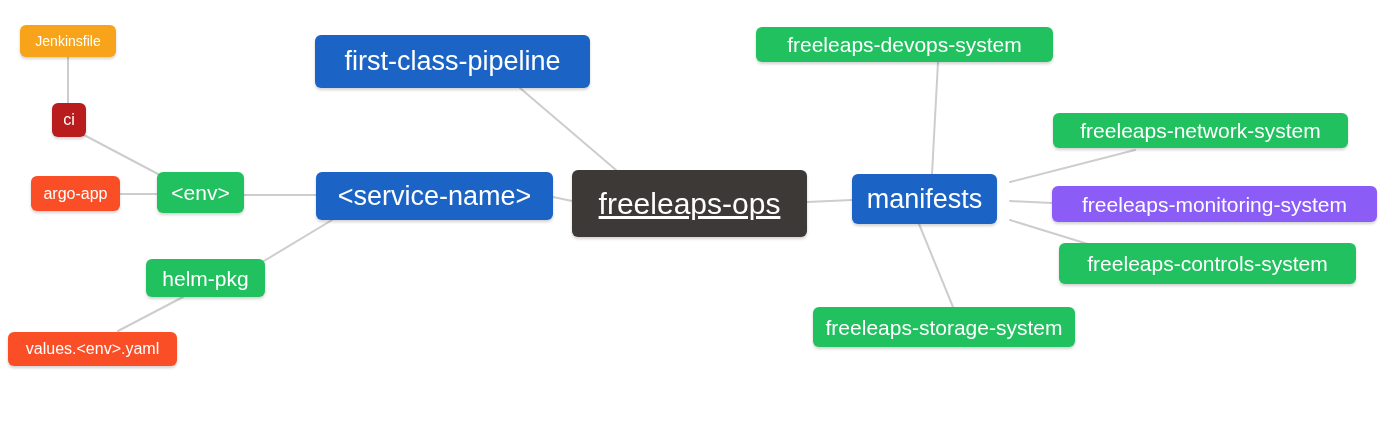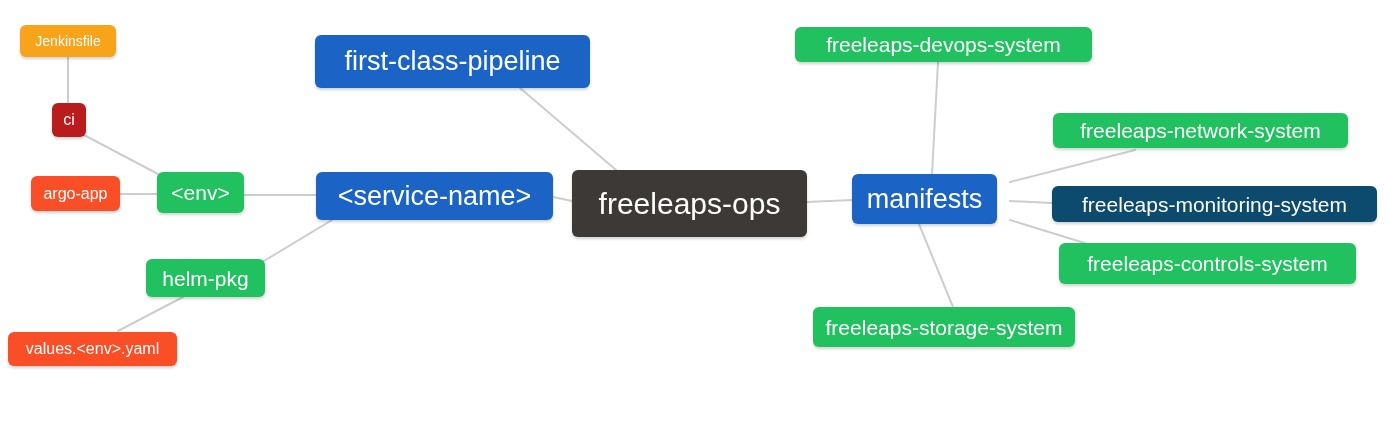--- a/index.html
+++ b/index.html
@@ -79,33 +79,33 @@
       </div>
       <div class="node lvl-leaf" style="left: 8px; top: 332px; width: 169px; height: 34px; background: rgb(249, 78, 38); color: rgb(255, 255, 255);">
         <span>values.&lt;env&gt;.yaml</span>
       </div>
       <div class="node lvl-branch" style="left: 315px; top: 35px; width: 275px; height: 53px; background: rgb(27, 100, 197); color: rgb(255, 255, 255);">
         <span>first-class-pipeline</span>
       </div>
       <div class="node lvl-branch" style="left: 316px; top: 172px; width: 237px; height: 48px; background: rgb(27, 100, 197); color: rgb(255, 255, 255);">
         <span>&lt;service-name&gt;</span>
       </div>
-      <div class="node lvl-root" style="left: 572px; top: 170px; width: 235px; height: 67px; background: rgb(61, 57, 54); color: rgb(255, 255, 255);">
+      <div class="node lvl-root" style="left: 572px; top: 170px; width: 235px; height: 67px; background: rgb(61, 57, 54); color: rgb(255, 255, 255); text-decoration: underline;">
         <span>freeleaps-ops</span>
       </div>
       <div class="node lvl-branch" style="left: 852px; top: 174px; width: 145px; height: 50px; background: rgb(27, 100, 197); color: rgb(255, 255, 255);">
         <span>manifests</span>
       </div>
-      <div class="node lvl-sub" style="left: 795px; top: 27px; width: 297px; height: 35px; background: rgb(33, 193, 95); color: rgb(255, 255, 255);">
+      <div class="node lvl-sub" style="left: 756px; top: 27px; width: 297px; height: 35px; background: rgb(33, 193, 95); color: rgb(255, 255, 255);">
         <span>freeleaps-devops-system</span>
       </div>
       <div class="node lvl-sub" style="left: 1053px; top: 113px; width: 295px; height: 35px; background: rgb(33, 193, 95); color: rgb(255, 255, 255);">
         <span>freeleaps-network-system</span>
       </div>
-      <div class="node lvl-sub" style="left: 1052px; top: 186px; width: 325px; height: 36px; background: #0c4a6e; color: rgb(255, 255, 255);">
+      <div class="node lvl-sub" style="left: 1052px; top: 186px; width: 325px; height: 36px; background: #8b5cf6; color: rgb(255, 255, 255);">
         <span>freeleaps-monitoring-system</span>
       </div>
       <div class="node lvl-sub" style="left: 1059px; top: 243px; width: 297px; height: 41px; background: rgb(33, 193, 95); color: rgb(255, 255, 255);">
         <span>freeleaps-controls-system</span>
       </div>
       <div class="node lvl-sub" style="left: 813px; top: 307px; width: 262px; height: 40px; background: rgb(33, 193, 95); color: rgb(255, 255, 255);">
         <span>freeleaps-storage-system</span>
       </div>
     </div>
 </div>

